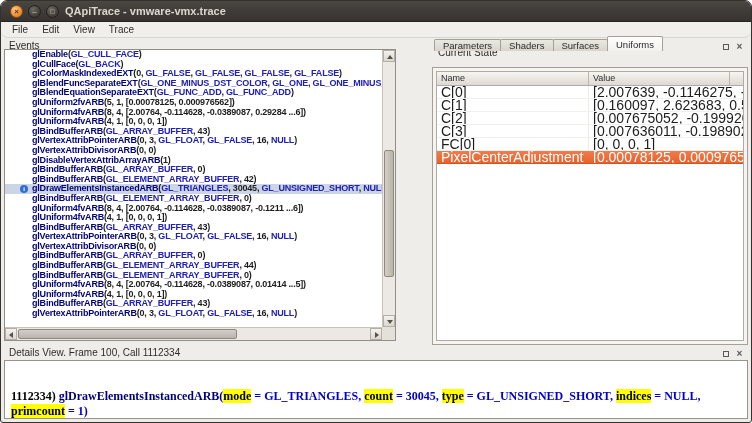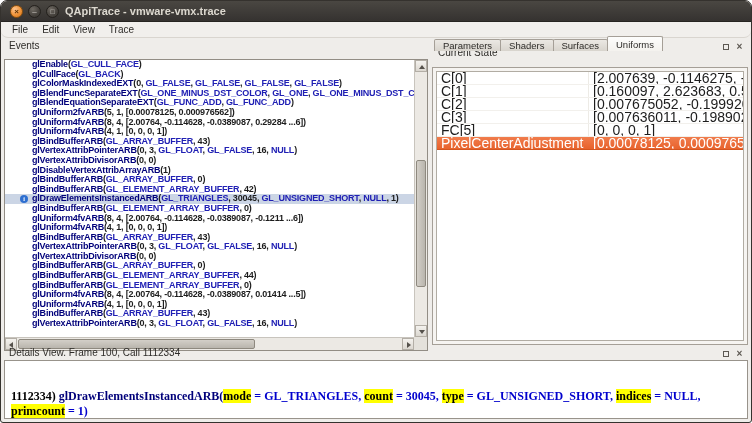--- a/index.html
+++ b/index.html
@@ -25,21 +25,21 @@
     border-bottom:1px solid #d9d5cf;display:flex;align-items:center;padding-left:4px;border-radius:7px;}
   .menu-item{font-size:10px;color:#2e2c29;padding:1px 7px;}
 
   
   .dock-title{position:absolute;font-size:10px;color:#2e2c29;}
   .dock-btn{position:absolute;width:11px;height:11px;display:flex;align-items:center;justify-content:center;}
   .float-glyph{width:6px;height:6px;border:1px solid #5c5852;background:transparent;}
   .close-glyph{font-size:10px;line-height:10px;color:#5c5852;font-weight:bold;}
 
   
-  .events-frame{position:absolute;left:3px;top:58px;width:424px;height:292px;background:#fff;border:1px solid #928d85;}
+  .events-frame{position:absolute;left:3px;top:48px;width:392px;height:292px;background:#fff;border:1px solid #928d85;}
   .event-list{position:absolute;left:0;top:0;right:13px;bottom:13px;overflow:hidden;}
   .event-row{height:9.6px;line-height:9.6px;padding-left:27px;font-size:9px;letter-spacing:-0.2px;
     white-space:pre;overflow:hidden;font-weight:bold;position:relative;color:#1c1c1c;}
   .event-row.selected{background:var(--sel-blue,#cbd5e5);}
   .c-fn{color:var(--fn,#00007a);}
   .c-enum{color:var(--enum,#2020b4);}
   .c-arg{color:#1c1c1c;}
   .info-icon{position:absolute;left:15px;top:0.5px;width:8px;height:8px;border-radius:50%;
     background:#2e6fd0;color:#fff;font:bold 6px "Liberation Serif",serif;text-align:center;line-height:8px;}
 
@@ -175,39 +175,44 @@
       </div>
 
     <div class="state-tabs">
         <span class="tab">Parameters</span>
         <span class="tab">Shaders</span>
         <span class="tab">Surfaces</span>
         <span class="tab active">Uniforms</span>
       </div>
     <div class="state-pane">
       <div class="table">
+        <div class="thead">
+            <div class="th th-name">Name</div>
+            <div class="th th-value">Value</div>
+            <div class="th th-corner"></div>
+          </div>
         <div class="tbody">
             <div class="trow">
               <div class="td td-name">C[0]</div>
               <div class="td td-value">[2.007639, -0.1146275, -0.03890866, 0.2928...</div>
             </div>
             <div class="trow">
               <div class="td td-name">C[1]</div>
               <div class="td td-value">[0.160097, 2.623683, 0.5312658, -7.143945]</div>
             </div>
             <div class="trow">
               <div class="td td-name">C[2]</div>
               <div class="td td-value">[0.007675052, -0.1999201, 0.9850028, 1.76...</div>
             </div>
             <div class="trow">
               <div class="td td-name">C[3]</div>
               <div class="td td-value">[0.007636011, -0.1989026, 0.9799895, 2.15...</div>
             </div>
             <div class="trow">
-              <div class="td td-name">FC[5]</div>
+              <div class="td td-name">FC[0]</div>
               <div class="td td-value">[0, 0, 0, 1]</div>
             </div>
             <div class="trow selected">
               <div class="td td-name">PixelCenterAdjustment</div>
               <div class="td td-value">[0.00078125, 0.0009765625]</div>
             </div>
           </div>
       </div>
     </div>
 

